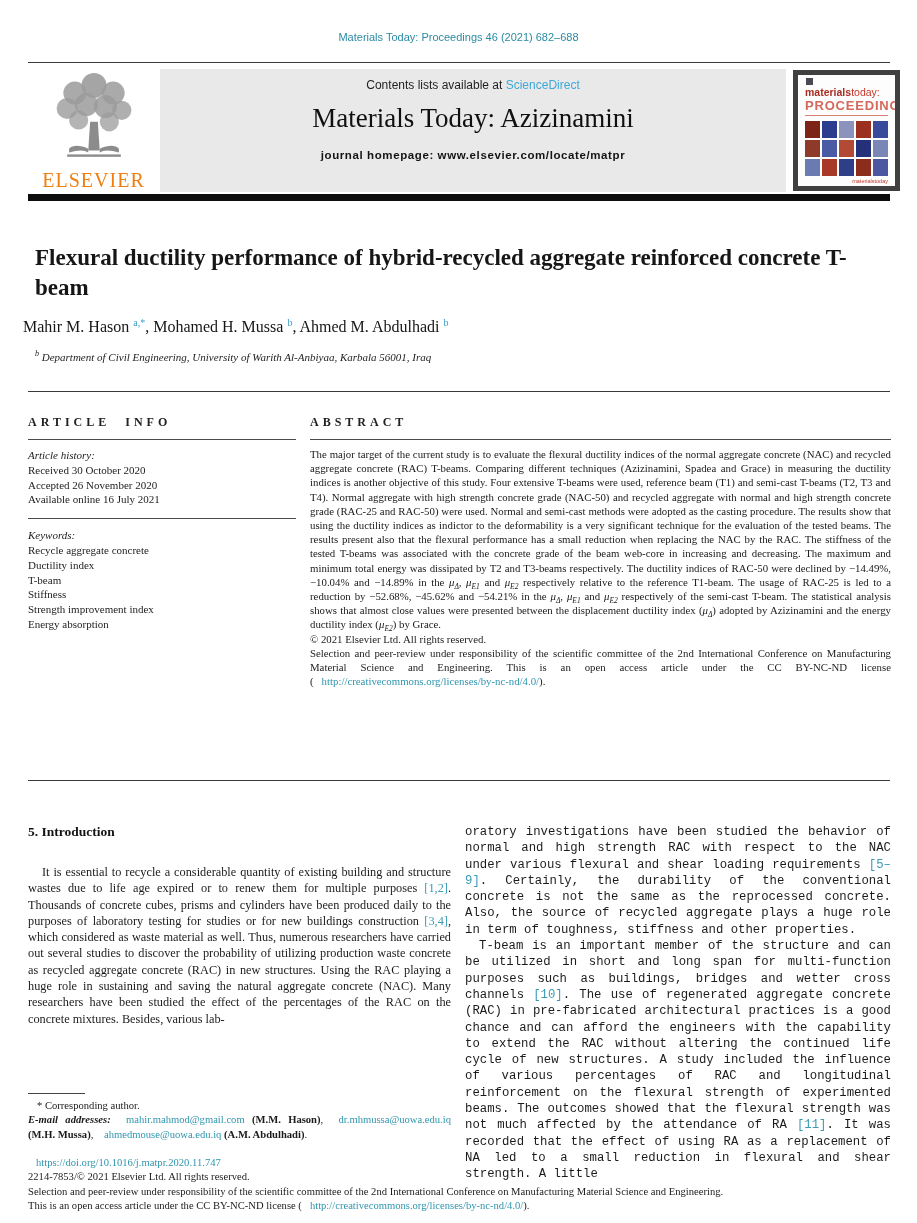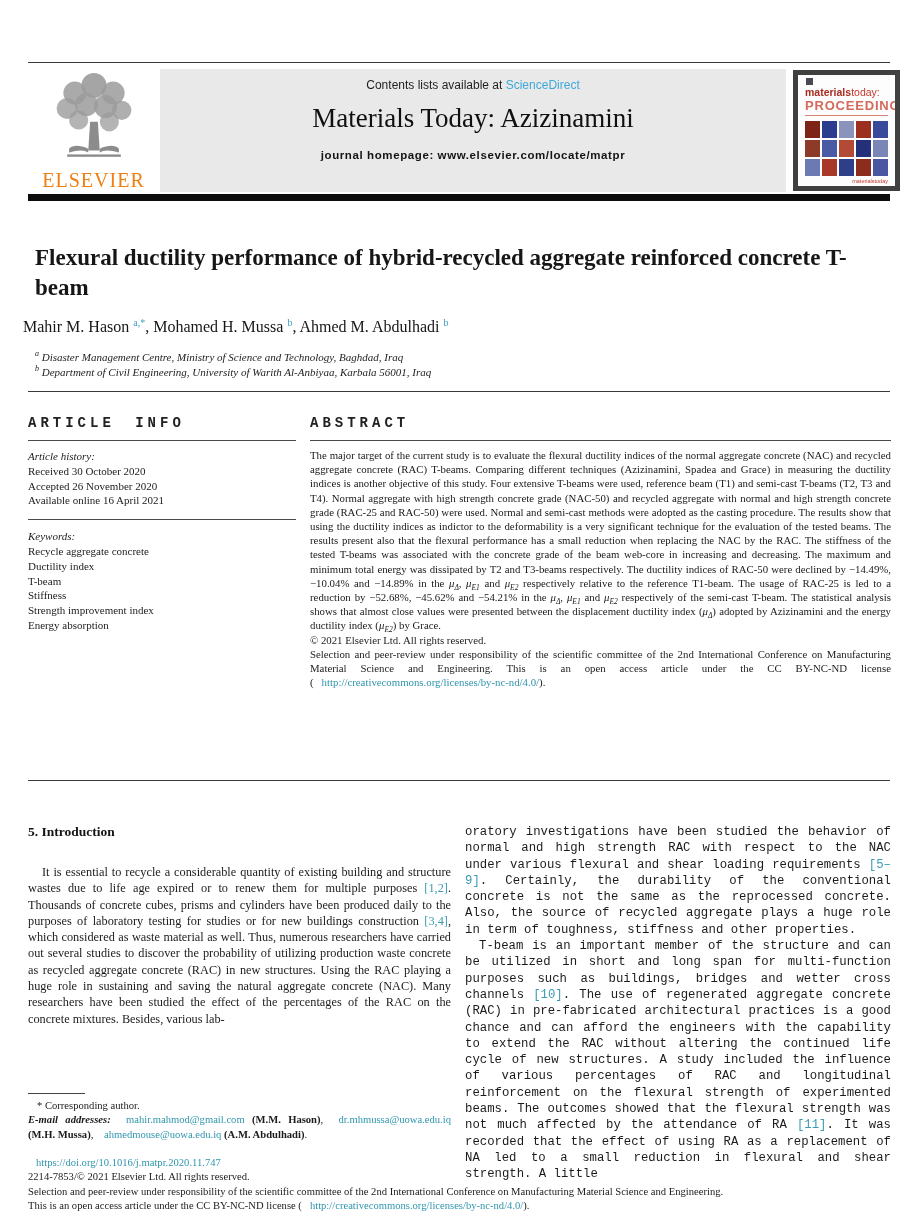--- a/index.html
+++ b/index.html
@@ -49,21 +49,21 @@
   .blackbar { position:absolute; top:194px; left:28px; right:27px; height:7px; background:#0d0d0d; }
 
   
   .title { position:absolute; top:243px; left:35px; width:845px; font-size:23px; line-height:30px; font-weight:bold; color:#161616; }
   .authors { position:absolute; top:318px; left:23px; font-size:16px; color:#161616; }
   .authors .sup { font-size:10px; vertical-align:super; color:#3f9dc8; line-height:0; }
   .affils { position:absolute; top:350px; left:35px; font-size:11px; font-style:italic; line-height:14.5px; color:#222; }
   .affils .affsup { font-size:8px; vertical-align:super; line-height:0; }
 
   
-  .col-heading { font-family:Liberation Mono, monospace; font-size:14px; font-weight:bold; letter-spacing:4px; word-spacing:8px; color:#222; }
+  .col-heading { font-family:Liberation Serif, serif; font-size:12px; font-weight:bold; letter-spacing:4px; word-spacing:8px; color:#222; }
   .heading-rule { border-top:1.2px solid #4a4a4a; margin-top:9px; }
   .info-col { position:absolute; top:415px; left:28px; width:268px; }
   .info-block { margin-top:8px; font-size:11px; line-height:14.8px; }
   .ilabel { font-style:italic; }
   .info-rule { border-top:1.2px solid #4a4a4a; margin-top:11px; margin-bottom:9px; }
   .abs-col { position:absolute; top:415px; left:310px; width:581px; }
   .abs-text { margin-top:7px; font-size:10.8px; line-height:14.2px; text-align:justify; color:#191919; }
   .abs-text .mu { font-style:italic; }
   .abs-text .msub { font-style:italic; font-size:7.5px; vertical-align:sub; line-height:0; }
   .abs-copy { font-size:10.8px; line-height:14.2px; }
@@ -88,20 +88,21 @@
   .fn-mails { text-align:justify; }
 
   
   .footer { position:absolute; top:1156px; left:28px; width:862px; font-size:10.6px; line-height:14.3px; color:#1b1b1b; }
 </style>
 </head>
 <body>
 
 <div class="page">
 
+  <div class="citation">Materials Today: Proceedings 46 (2021) 682–688</div>
   <div class="rule rule-top"></div>
 
   <div class="elsevier">
     <span>
       <svg width="96" height="92" viewBox="0 0 100 96">
         <g fill="#9b9b9b">
           <circle cx="30" cy="22" r="12" opacity="0.85"></circle>
           <circle cx="50" cy="14" r="13" opacity="0.9"></circle>
           <circle cx="70" cy="22" r="12" opacity="0.85"></circle>
           <circle cx="22" cy="38" r="11" opacity="0.8"></circle>
@@ -149,34 +150,33 @@
         <div style="background: rgb(74, 87, 160);"></div>
       </div>
     <div class="cover-foot">materialstoday</div>
   </div>
 
   <div class="blackbar"></div>
 
   <h1 class="title">Flexural ductility performance of hybrid-recycled aggregate reinforced concrete T-beam</h1>
   <div class="authors"><span>Mahir M. Hason </span><span class="sup">a,*</span><span>, Mohamed H. Mussa </span><span class="sup">b</span><span>, Ahmed M. Abdulhadi </span><span class="sup">b</span></div>
   <div class="affils">
-    <div><span class="affsup">a</span><span> Disaster Management Centre, Ministry of Science and Technology, Baghdad, Iraq</span></div>
     <div><span class="affsup">b</span><span> Department of Civil Engineering, University of Warith Al-Anbiyaa, Karbala 56001, Iraq</span></div>
   </div>
 
   <div class="rule rule-mid"></div>
 
   <div class="info-col">
     <div class="col-heading">ARTICLE INFO</div>
     <div class="heading-rule"></div>
     <div class="info-block">
       <div class="ilabel">Article history:</div>
       <div>Received 30 October 2020</div>
       <div>Accepted 26 November 2020</div>
-      <div>Available online 16 April 2021</div>
+      <div>Available online 16 July 2021</div>
     </div>
     <div class="info-rule"></div>
     <div class="info-block" style="margin-top:0;">
       <div class="ilabel">Keywords:</div>
       <div>Recycle aggregate concrete</div>
       <div>Ductility index</div>
       <div>T-beam</div>
       <div>Stiffness</div>
       <div>Strength improvement index</div>
       <div>Energy absorption</div>

